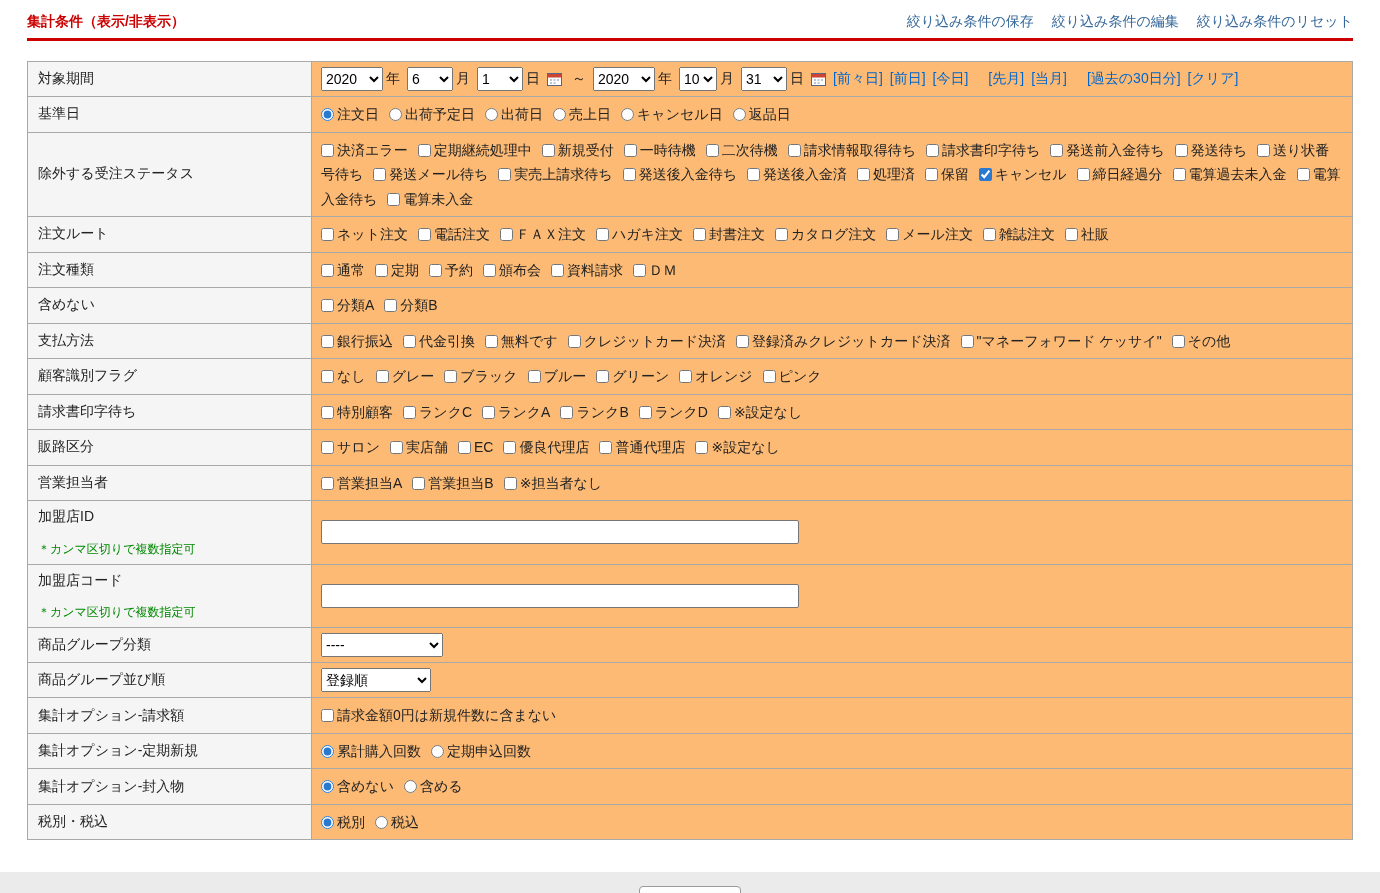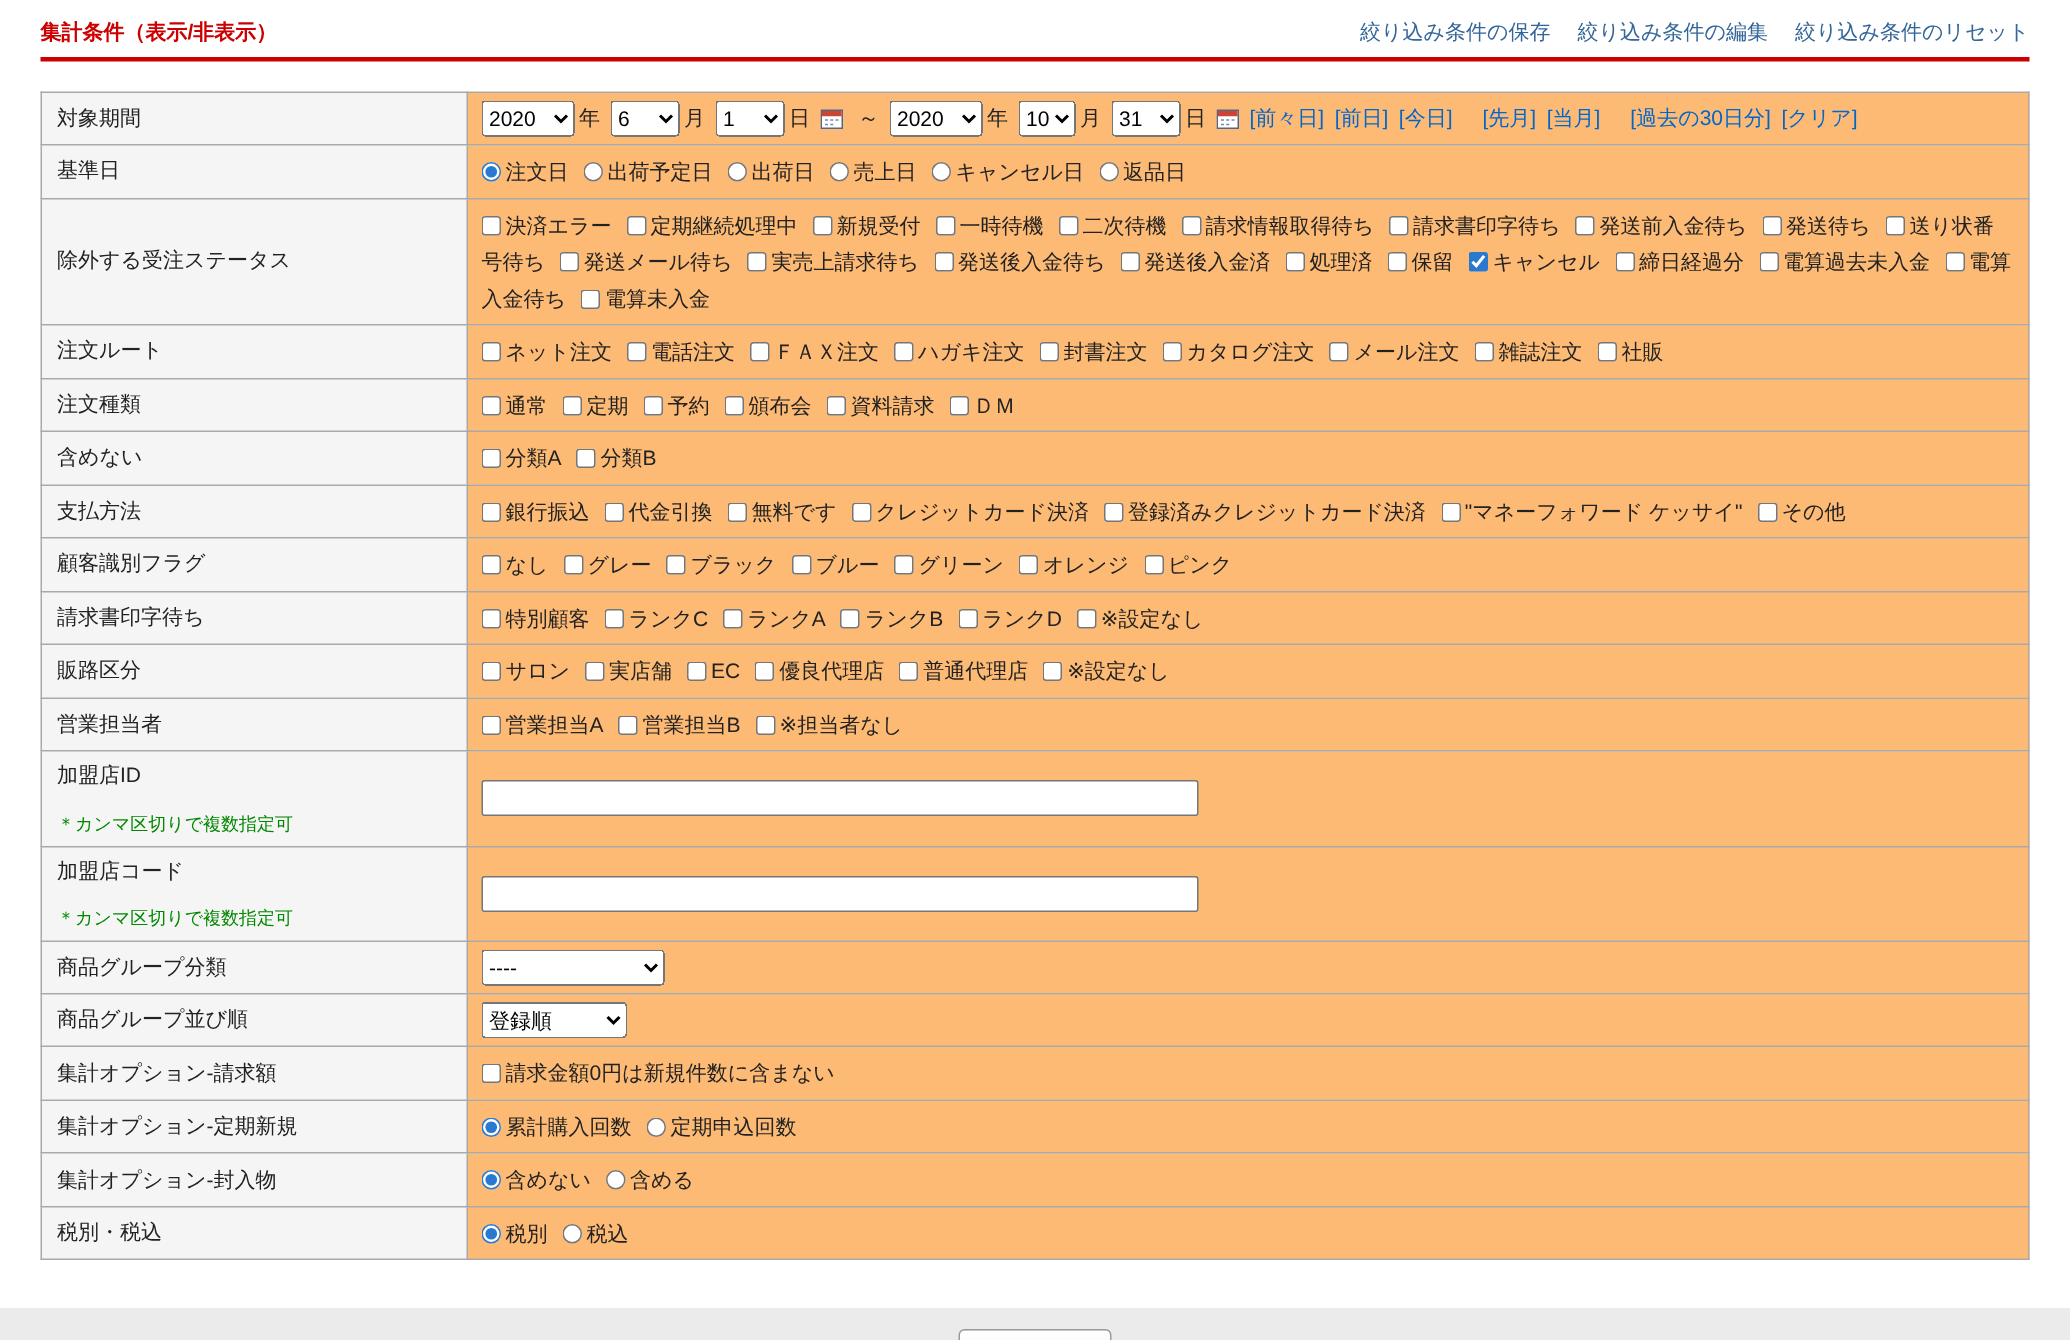--- a/index.html
+++ b/index.html
@@ -172,21 +172,21 @@
       <tr class="cond-row">
         <th class="row-label">
           <div class="label-text">商品グループ分類</div>
         </th>
         <td class="row-content"><select class="sel" style="width: 122px;"><option>----</option></select></td>
       </tr>
       <tr class="cond-row">
         <th class="row-label">
           <div class="label-text">商品グループ並び順</div>
         </th>
-        <td class="row-content"><select class="sel" style="width: 97px;"><option>登録順</option></select></td>
+        <td class="row-content"><select class="sel" style="width: 110px;"><option>登録順</option></select></td>
       </tr>
       <tr class="cond-row">
         <th class="row-label">
           <div class="label-text">集計オプション-請求額</div>
         </th>
         <td class="row-content"><label class="opt"><input type="checkbox" style=""><span class="opt-label">請求金額0円は新規件数に含まない</span></label></td>
       </tr>
       <tr class="cond-row">
         <th class="row-label">
           <div class="label-text">集計オプション-定期新規</div>

